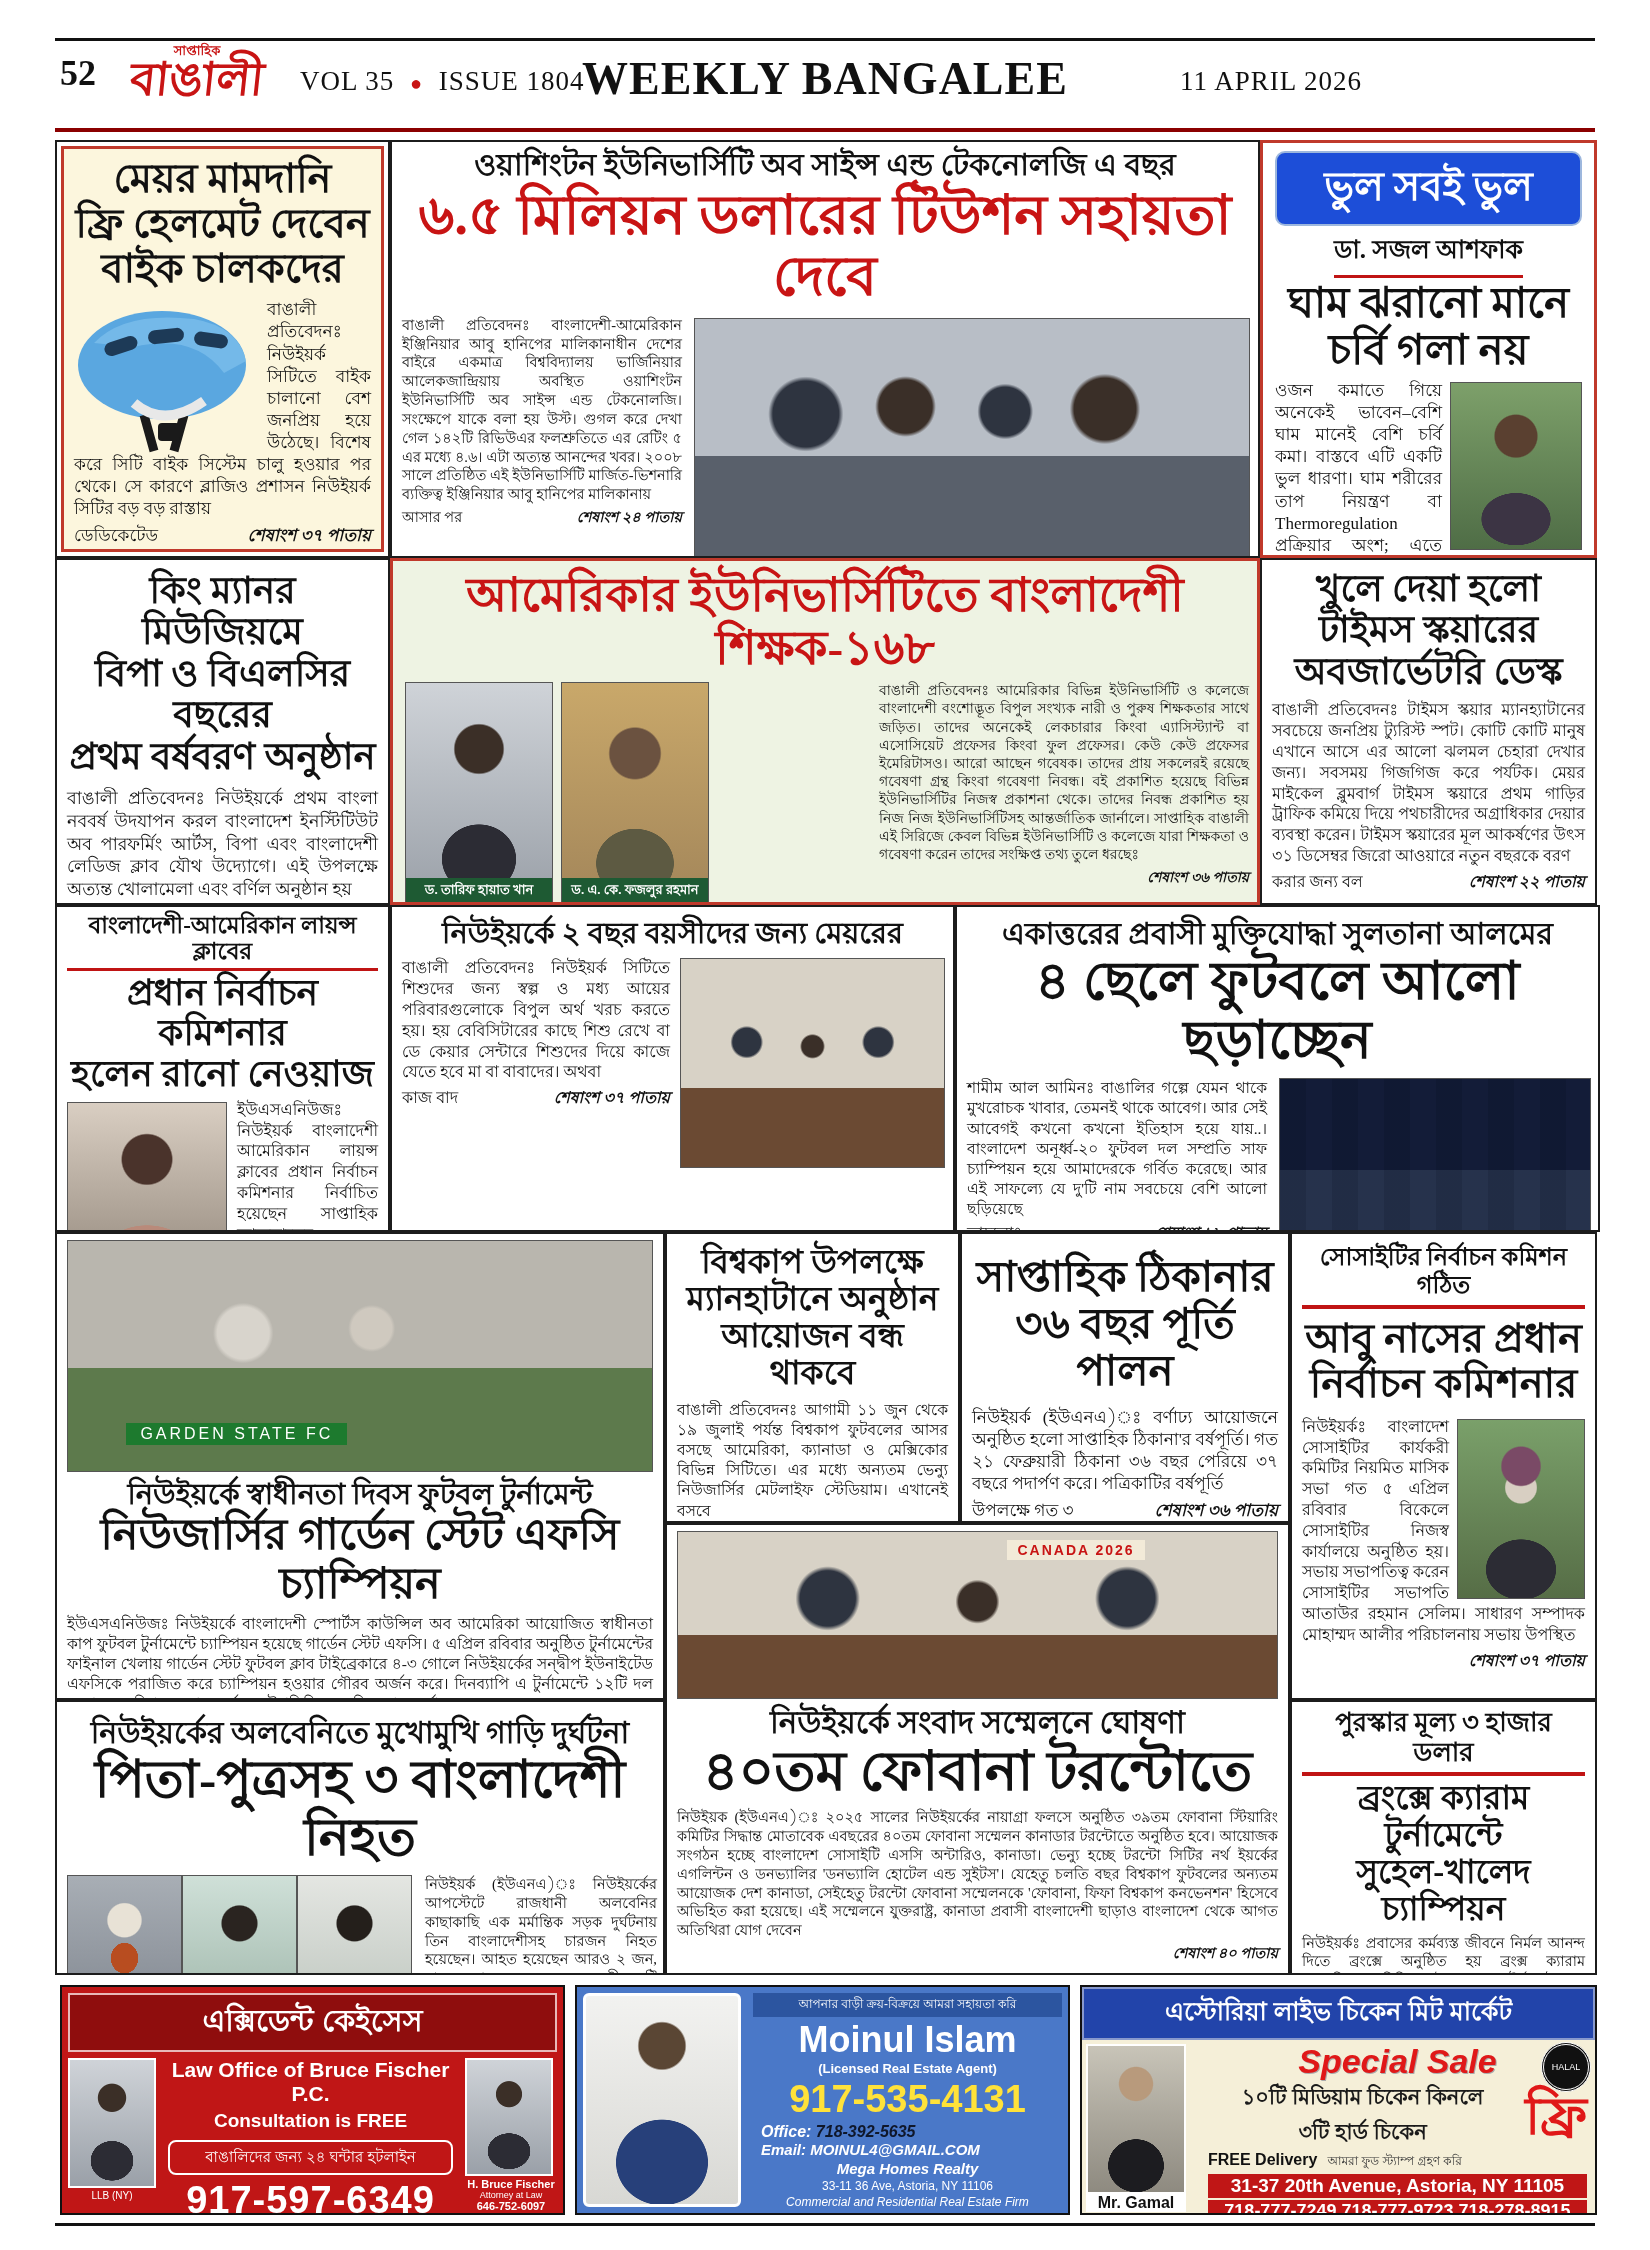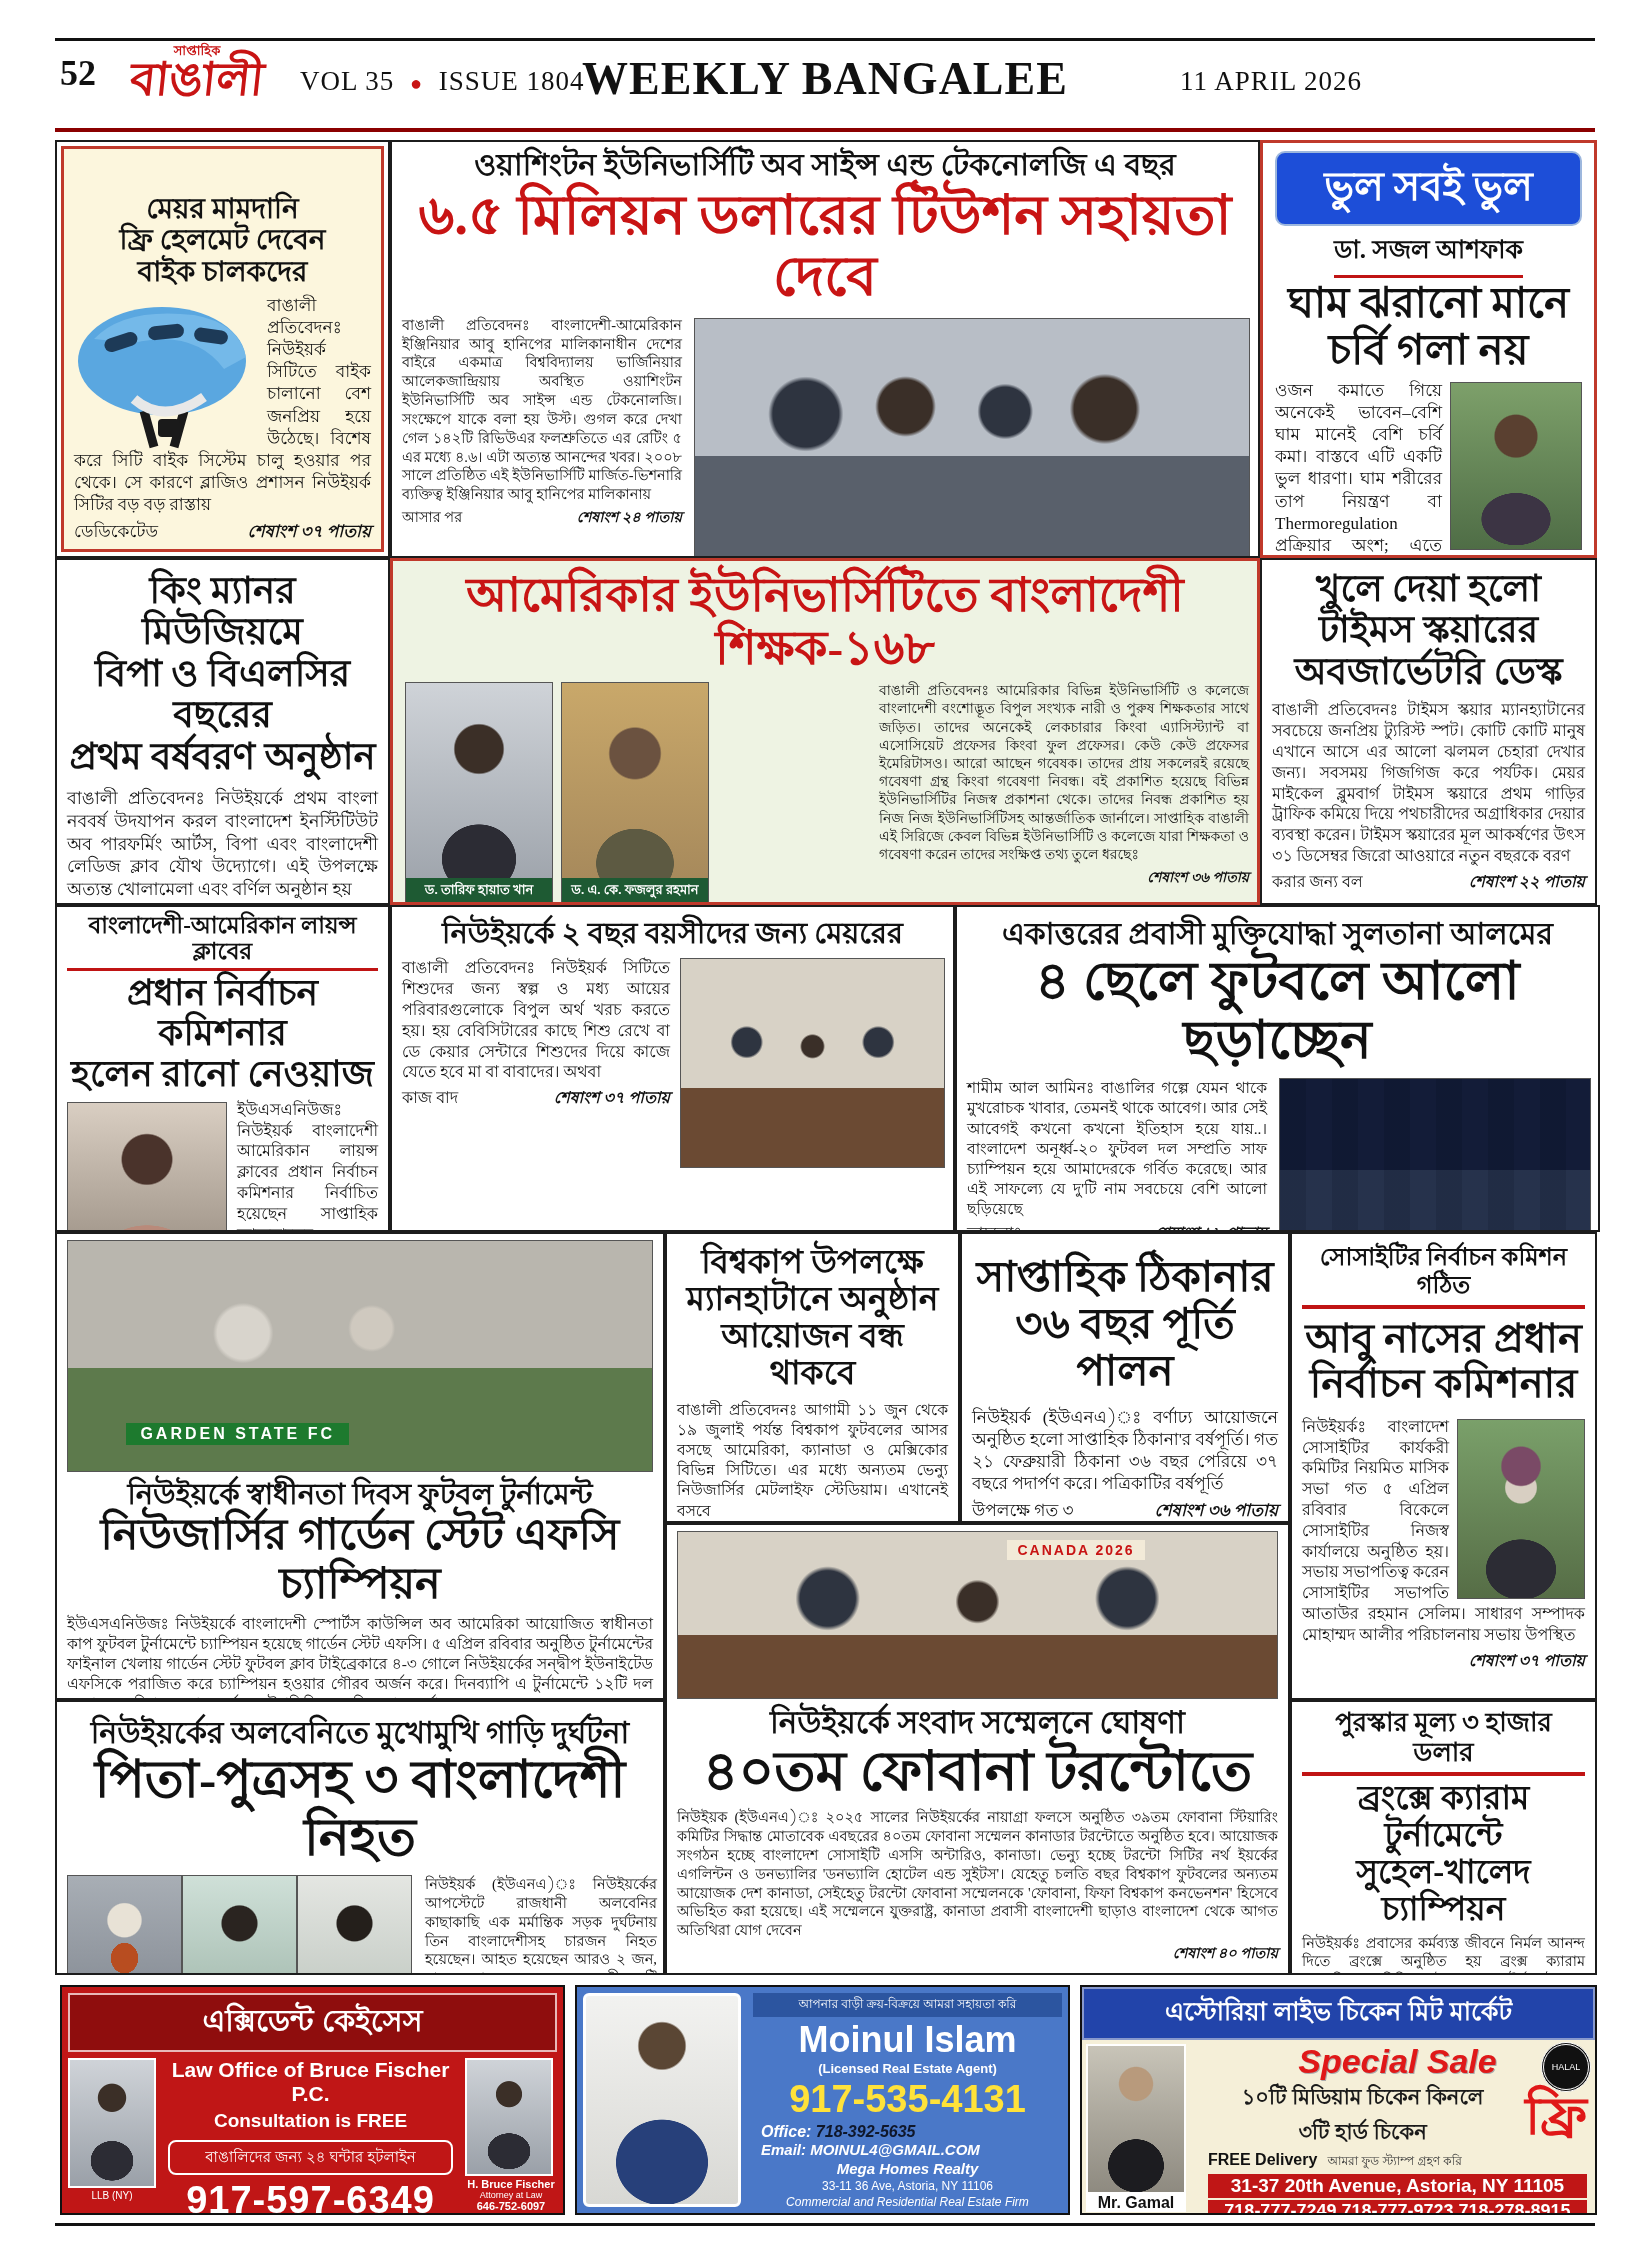--- a/index.html
+++ b/index.html
@@ -55,21 +55,21 @@
     <span>VOL 35</span>
     <span style="color:#c81414;font-size:20px;padding:0 8px;">●</span>
     <span>ISSUE 1804</span>
   </div>
   <div class="abs" style="left:490px;top:52px;width:670px;text-align:center;font-size:46px;font-weight:bold;letter-spacing:1px;">WEEKLY BANGALEE</div>
   <div class="abs" style="left:1180px;top:66px;font-size:27px;letter-spacing:1px;">11 APRIL 2026</div>
   <div class="abs" style="left:55px;top:128px;width:1540px;height:4px;background:#8b0000;"></div>
 
   <div class="box" style="left:55px;top:140px;width:335px;height:418px;padding:4px;">
     <div style="border:3px solid #c0392b;background:#fcf6dd;width:100%;height:100%;box-sizing:border-box;padding:8px 10px;overflow:hidden;">
-      <div class="hl" style="font-size:28px;margin-top:36px;">মেয়র মামদানি
+      <div class="hl" style="font-size:40px;">মেয়র মামদানি
 ফ্রি হেলমেট দেবেন
 বাইক চালকদের</div>
       <div style="margin-top:8px;">
         <svg width="185" height="150" viewBox="0 0 185 150" style="float:left;margin:4px 8px 0 0;">
           <ellipse cx="88" cy="62" rx="84" ry="54" fill="#5aa7e0"></ellipse>
           <path d="M20 40 Q50 8 120 16 Q165 24 172 58 L150 70 Q120 30 60 44 Z" fill="#7fc0ec" opacity="0.7"></path>
           <rect x="30" y="36" width="34" height="14" rx="7" transform="rotate(-18 47 43)" fill="#1d3a57"></rect>
           <rect x="74" y="26" width="36" height="14" rx="7" transform="rotate(-6 92 33)" fill="#1d3a57"></rect>
           <rect x="120" y="30" width="34" height="14" rx="7" transform="rotate(8 137 37)" fill="#1d3a57"></rect>
           <path d="M70 112 L80 148 M110 112 L100 148" stroke="#1a1a1a" stroke-width="9"></path>
@@ -206,21 +206,21 @@
         </div>
       </div>
       <div class="photo ph-stadium abs" style="left:312px;top:0;width:312px;height:205px;">
         
       </div>
     </div>
   </div>
 
   <div class="box" style="left:55px;top:1232px;width:610px;height:468px;">
     <div class="photo ph-field" style="width:100%;height:232px;">
-      <div style="position:absolute;left:10%;bottom:26px;background:#1d7a2e;color:#fff;font-weight:bold;font-size:16px;letter-spacing:3px;padding:2px 14px;font-family:'Liberation Sans',sans-serif;text-align:right;">GARDEN STATE FC</div>
+      <div style="position:absolute;left:10%;bottom:26px;background:#1d7a2e;color:#fff;font-weight:normal;font-size:16px;letter-spacing:3px;padding:2px 14px;font-family:'Liberation Sans',sans-serif;text-align:right;">GARDEN STATE FC</div>
     </div>
     <div class="kick" style="font-size:29px;margin-top:6px;">নিউইয়র্কে স্বাধীনতা দিবস ফুটবল টুর্নামেন্ট</div>
     <div class="hl" style="font-size:43px;">নিউজার্সির গার্ডেন স্টেট এফসি চ্যাম্পিয়ন</div>
     <div class="bt" style="font-size:15.5px;margin-top:6px;">ইউএসএনিউজঃ নিউইয়র্কে বাংলাদেশী স্পোর্টস কাউন্সিল অব আমেরিকা আয়োজিত স্বাধীনতা কাপ ফুটবল টুর্নামেন্টে চ্যাম্পিয়ন হয়েছে গার্ডেন স্টেট এফসি। ৫ এপ্রিল রবিবার অনুষ্ঠিত টুর্নামেন্টের ফাইনাল খেলায় গার্ডেন স্টেট ফুটবল ক্লাব টাইব্রেকারে ৪-৩ গোলে নিউইয়র্কের সন্দ্বীপ ইউনাইটেড এফসিকে পরাজিত করে চ্যাম্পিয়ন হওয়ার গৌরব অর্জন করে। দিনব্যাপি এ টুর্নামেন্টে ১২টি দল অংশ নেয়। বিপুল সংখ্যক দর্শকের উপস্থিতিতে এদিন দুপুরে বর্ণাঢ্য</div>
 
   </div>
 
   <div class="box" style="left:665px;top:1232px;width:295px;height:291px;">
     <div class="hl" style="font-size:33px;margin-top:4px;">বিশ্বকাপ উপলক্ষে
 ম্যানহাটানে অনুষ্ঠান

